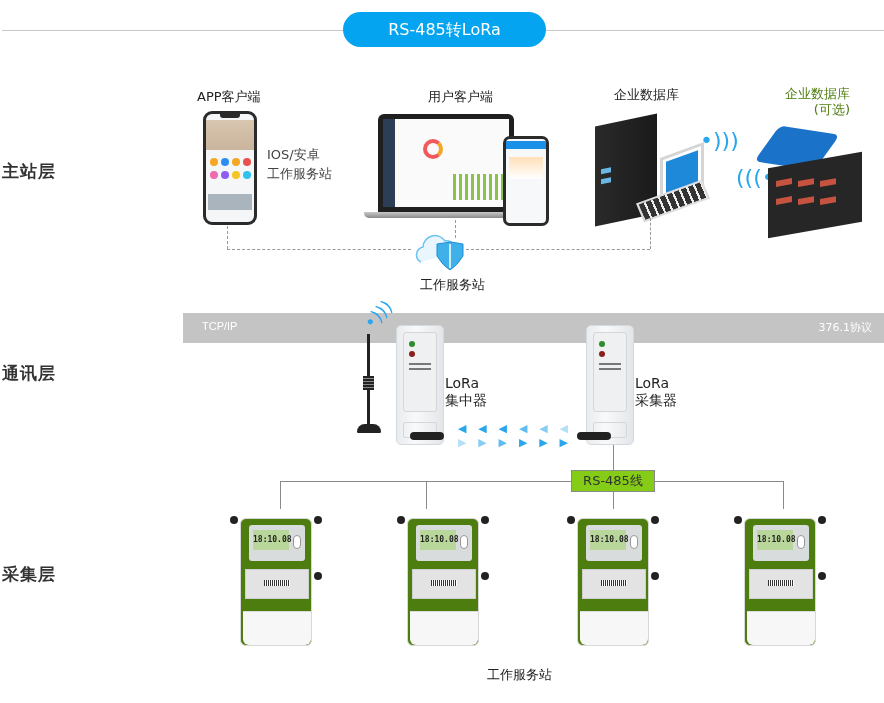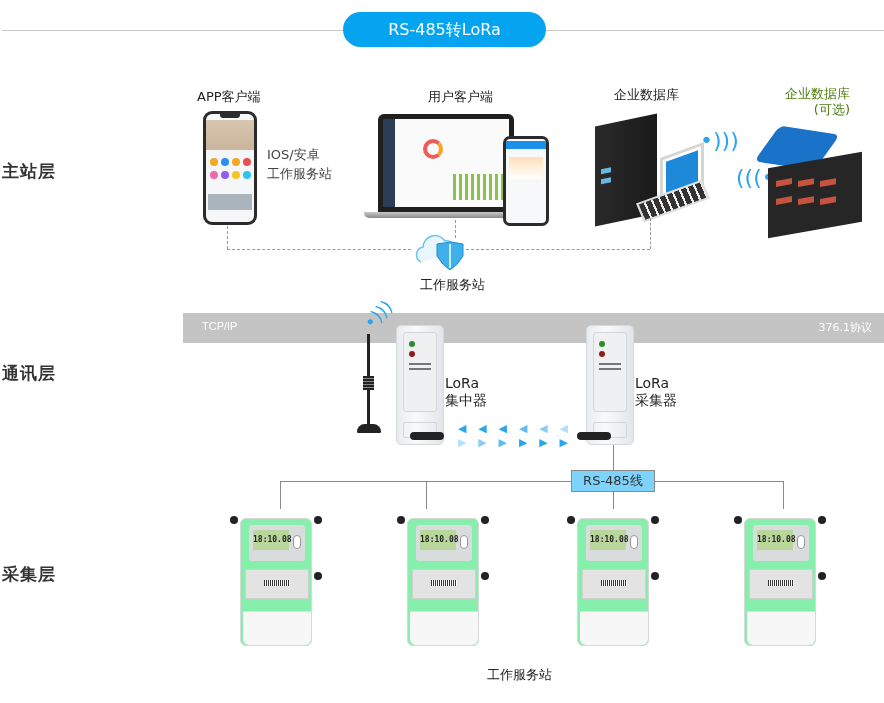--- a/index.html
+++ b/index.html
@@ -22,31 +22,31 @@
 
   
   .tcp-band { left: 183px; top: 313px; width: 701px; height: 30px; background: #c4c4c4; }
   .tcp-left { left: 202px; top: 320px; font-size: 11px; color: #fff; font-family: "Liberation Sans", sans-serif; }
   .tcp-right { right: 12px; top: 320px; font-size: 11px; color: #fff; }
 
   
   .line-v { width: 1px; background: #8a8a8a; }
   .line-h { height: 1px; background: #8a8a8a; }
 
-  .rs485-box { left: 571px; top: 470px; width: 84px; height: 22px; border: 1px solid #8a8a8a; background: #7dd3fc; font-size: 13px; text-align: center; line-height: 20px; color: #333; }
+  .rs485-box { left: 571px; top: 470px; width: 84px; height: 22px; border: 1px solid #8a8a8a; background: #84cc16; font-size: 13px; text-align: center; line-height: 20px; color: #333; }
 
   
   .lora-dev { width: 48px; height: 120px; background: linear-gradient(90deg,#e9ecef,#f8f9fa 40%,#e3e6e9); border: 1px solid #d6d9dc; border-radius: 5px; }
   .lora-dev .panel { position: absolute; left: 6px; top: 6px; right: 6px; height: 80px; background: #eef0f2; border: 1px solid #d4d7da; border-radius: 3px; }
   .lora-dev .led { position: absolute; width: 6px; height: 6px; border-radius: 50%; left: 5px; }
   .lora-dev .txt { position: absolute; left: 5px; right: 5px; height: 2px; background: #777; }
   .lora-dev .ports { position: absolute; left: 6px; right: 6px; bottom: 6px; height: 16px; border: 1px solid #d4d7da; border-radius: 2px; }
 
   .meter { width: 92px; height: 134px; }
-  .meter .body { position: absolute; left: 10px; top: 6px; width: 72px; height: 128px; background: #86efac; border: 1px solid #d8d8d8; border-radius: 6px; }
+  .meter .body { position: absolute; left: 10px; top: 6px; width: 72px; height: 128px; background: #4d7c0f; border: 1px solid #d8d8d8; border-radius: 6px; }
   .meter .screen-frame { position: absolute; left: 8px; top: 6px; width: 56px; height: 36px; background: #d9dcdc; border-radius: 3px; }
   .meter .lcd { position: absolute; left: 4px; top: 5px; width: 36px; height: 20px; background: #b9d79b; font-family: "DejaVu Sans Mono", monospace; font-size: 8px; font-weight: bold; color: #222; text-align: center; line-height: 20px; }
   .meter .btn { position: absolute; right: 4px; top: 10px; width: 8px; height: 14px; border: 1px solid #999; border-radius: 4px; background: #fff; }
   .meter .label-area { position: absolute; left: 4px; top: 50px; width: 64px; height: 30px; background: #e3e3e3; border: 1px solid #cfcfcf; }
   .meter .barcode { position: absolute; left: 18px; top: 10px; width: 26px; height: 6px; background: repeating-linear-gradient(90deg,#333 0 1px,#fff 1px 2px); }
   .meter .lower { position: absolute; left: 2px; top: 92px; width: 68px; height: 34px; background: #f7f7f7; border-top: 1px solid #ddd; border-radius: 0 0 6px 6px; }
   .meter .screw { position: absolute; width: 8px; height: 8px; border-radius: 50%; background: #222; }
 
   
   .arrow { font-size: 11px; line-height: 11px; color: #2aa6ee; }

